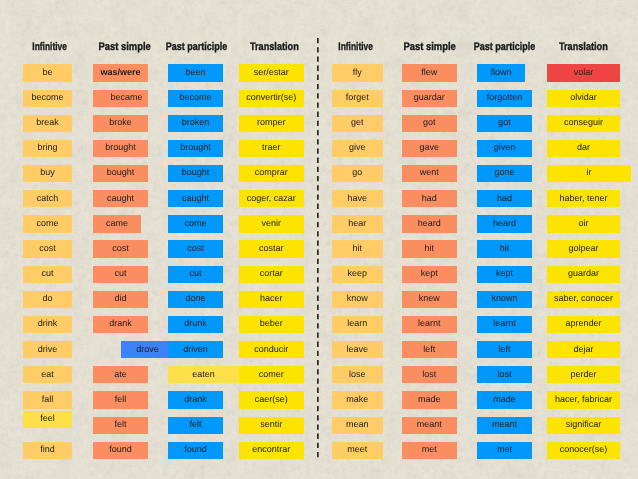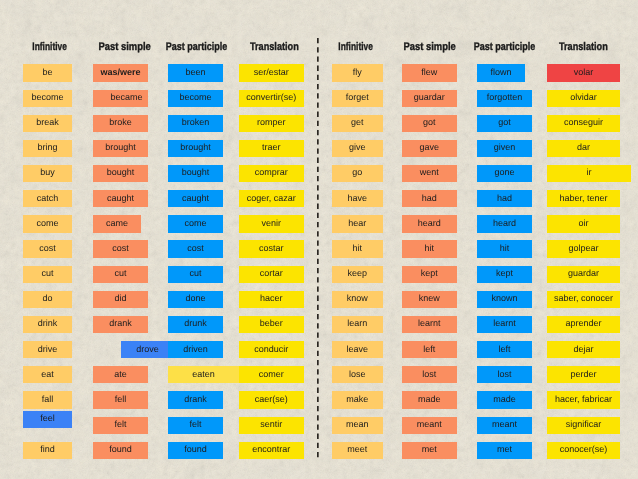--- a/index.html
+++ b/index.html
@@ -138,21 +138,21 @@
     <div class="cell" style="left: 168px; top: 366.2px; width: 71px; background-color: #fde047; color: rgb(28, 28, 28);">eaten</div>
     <div class="cell" style="left: 238.5px; top: 366.2px; width: 65.5px; background-color: rgb(252, 228, 0); color: rgb(28, 28, 28);">comer</div>
   </div>
   <div class="vrow">
     <div class="cell" style="left: 23px; top: 391.35px; width: 49px; background-color: rgb(255, 204, 102); color: rgb(28, 28, 28);">fall</div>
     <div class="cell" style="left: 93px; top: 391.35px; width: 55px; background-color: rgb(250, 142, 96); color: rgb(28, 28, 28);">fell</div>
     <div class="cell" style="left: 168px; top: 391.35px; width: 55px; background-color: rgb(0, 152, 250); color: rgb(28, 28, 28);">drank</div>
     <div class="cell" style="left: 238.5px; top: 391.35px; width: 65.5px; background-color: rgb(252, 228, 0); color: rgb(28, 28, 28);">caer(se)</div>
   </div>
   <div class="vrow">
-    <div class="cell" style="left: 23px; top: 411px; width: 49px; background-color: #3b82f6; color: rgb(28, 28, 28);">feel</div>
+    <div class="cell" style="left: 23px; top: 411px; width: 49px; background-color: #fde047; color: rgb(28, 28, 28);">feel</div>
     <div class="cell" style="left: 93px; top: 416.5px; width: 55px; background-color: rgb(250, 142, 96); color: rgb(28, 28, 28);">felt</div>
     <div class="cell" style="left: 168px; top: 416.5px; width: 55px; background-color: rgb(0, 152, 250); color: rgb(28, 28, 28);">felt</div>
     <div class="cell" style="left: 238.5px; top: 416.5px; width: 65.5px; background-color: rgb(252, 228, 0); color: rgb(28, 28, 28);">sentir</div>
   </div>
   <div class="vrow">
     <div class="cell" style="left: 23px; top: 441.65px; width: 49px; background-color: rgb(255, 204, 102); color: rgb(28, 28, 28);">find</div>
     <div class="cell" style="left: 93px; top: 441.65px; width: 55px; background-color: rgb(250, 142, 96); color: rgb(28, 28, 28);">found</div>
     <div class="cell" style="left: 168px; top: 441.65px; width: 55px; background-color: rgb(0, 152, 250); color: rgb(28, 28, 28);">found</div>
     <div class="cell" style="left: 238.5px; top: 441.65px; width: 65.5px; background-color: rgb(252, 228, 0); color: rgb(28, 28, 28);">encontrar</div>
   </div>

